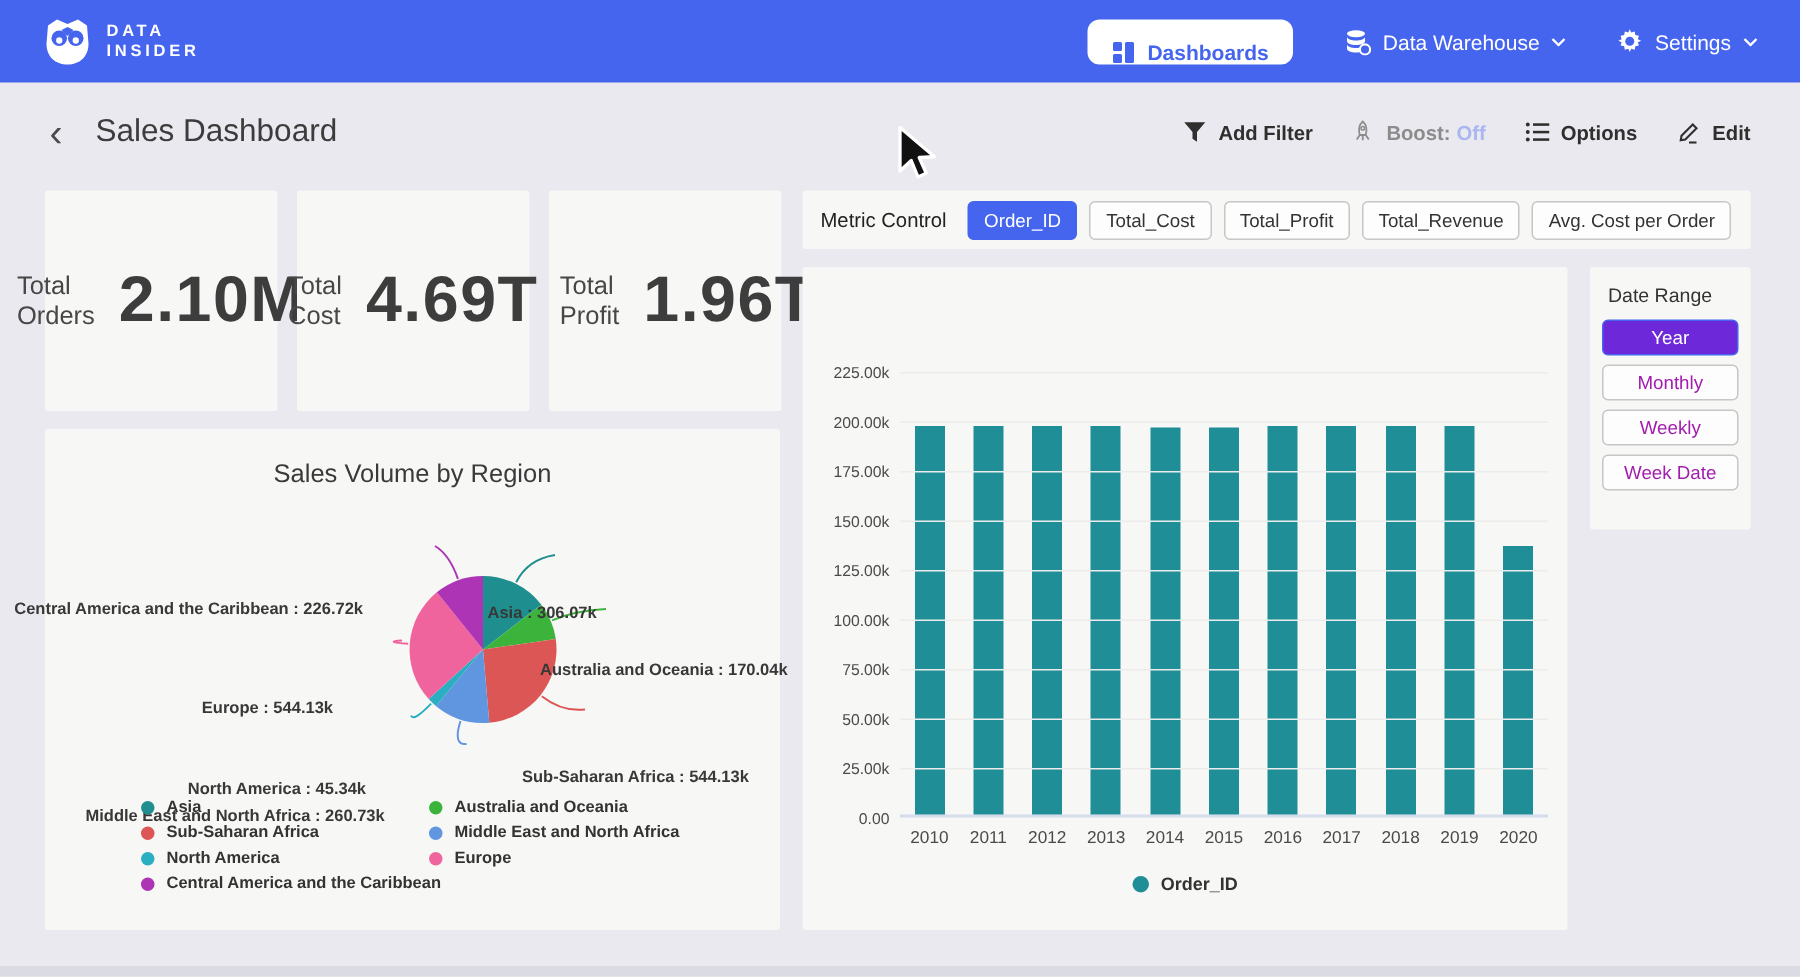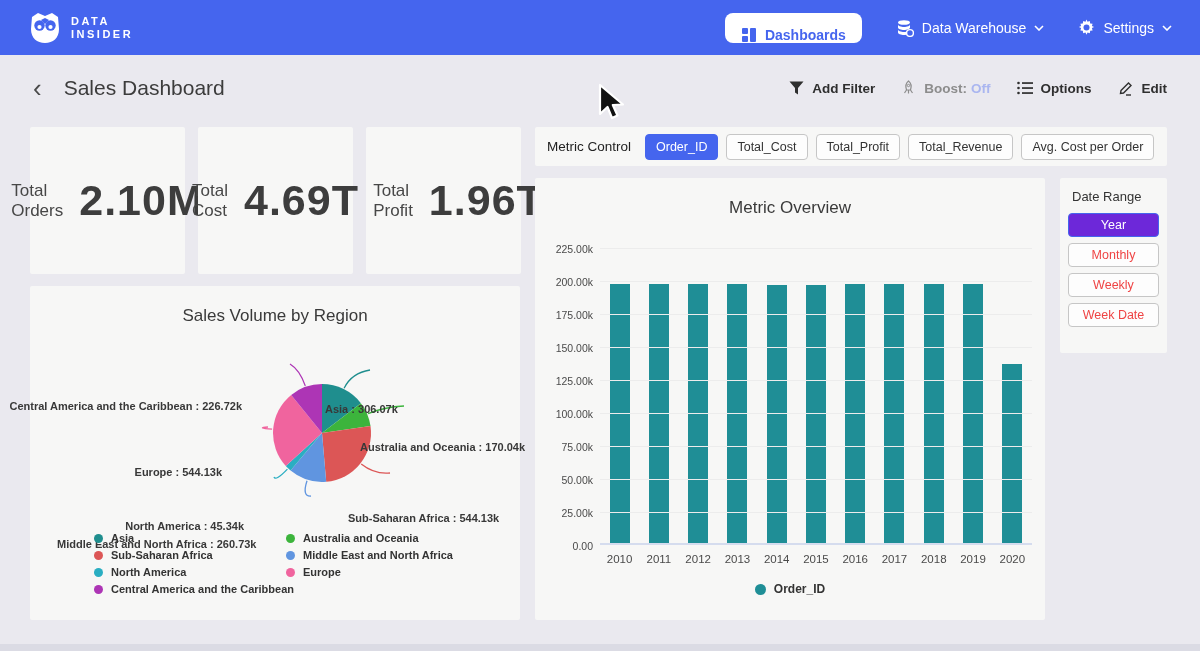--- a/index.html
+++ b/index.html
@@ -68,21 +68,21 @@
   .bar-slot { flex:1; display:flex; justify-content:center; align-items:flex-end; height:100%; }
   .bar { width:20px; }
   .xticks { position:absolute; left:65px; top:323px; width:432px; display:flex; }
   .xtick { flex:1; text-align:center; font-size:11.5px; color:#4a4a4a; }
   .bar-legend { position:absolute; left:0; top:352px; width:510px; display:flex; justify-content:center; }
 
   
   .dr-card { left:1060px; top:178px; width:107px; height:175px; padding:11px 8px; }
   .dr-title { font-size:13px; font-weight:500; color:#333; margin:0 0 9px 4px; }
   .dr-btn { width:91px; height:24px; margin:0 auto 6px auto; border:1px solid #c6c6c6; border-radius:4px;
-            background:#fdfdfd; color:#ef4444; font-size:12.5px; font-weight:500; display:flex; align-items:center;
+            background:#fdfdfd; color:#a21caf; font-size:12.5px; font-weight:500; display:flex; align-items:center;
             justify-content:center; cursor:pointer; font-family:"Liberation Sans", sans-serif; }
   .dr-btn.selected { background:#6d28d9; border-color:#4565ee; color:#fff; }
 
   .bottom-strip { position:absolute; left:0; bottom:0; width:1200px; height:7px; background:#dbdbe4; }
 
   .cursor { position:absolute; left:597px; top:83px; width:28px; height:40px; z-index:50; pointer-events:none; }
 
   svg { display:block; }
 </style>
 </head>
@@ -253,21 +253,20 @@
         <span>Europe</span>
       </div>
       <div class="legend-item">
         <span class="legend-dot" style="background: rgb(173, 53, 181);"></span>
         <span>Central America and the Caribbean</span>
       </div>
     </div>
 </div>
 
 <div class="card bar-card">
-  <div class="card-title">Metric Overview</div>
   <div class="bar-body">
     <div id="ytick-layer">
         <div class="ytick" style="top: 13px;">225.00k</div>
         <div class="ytick" style="top: 46px;">200.00k</div>
         <div class="ytick" style="top: 79px;">175.00k</div>
         <div class="ytick" style="top: 112px;">150.00k</div>
         <div class="ytick" style="top: 145px;">125.00k</div>
         <div class="ytick" style="top: 178px;">100.00k</div>
         <div class="ytick" style="top: 211px;">75.00k</div>
         <div class="ytick" style="top: 244px;">50.00k</div>

